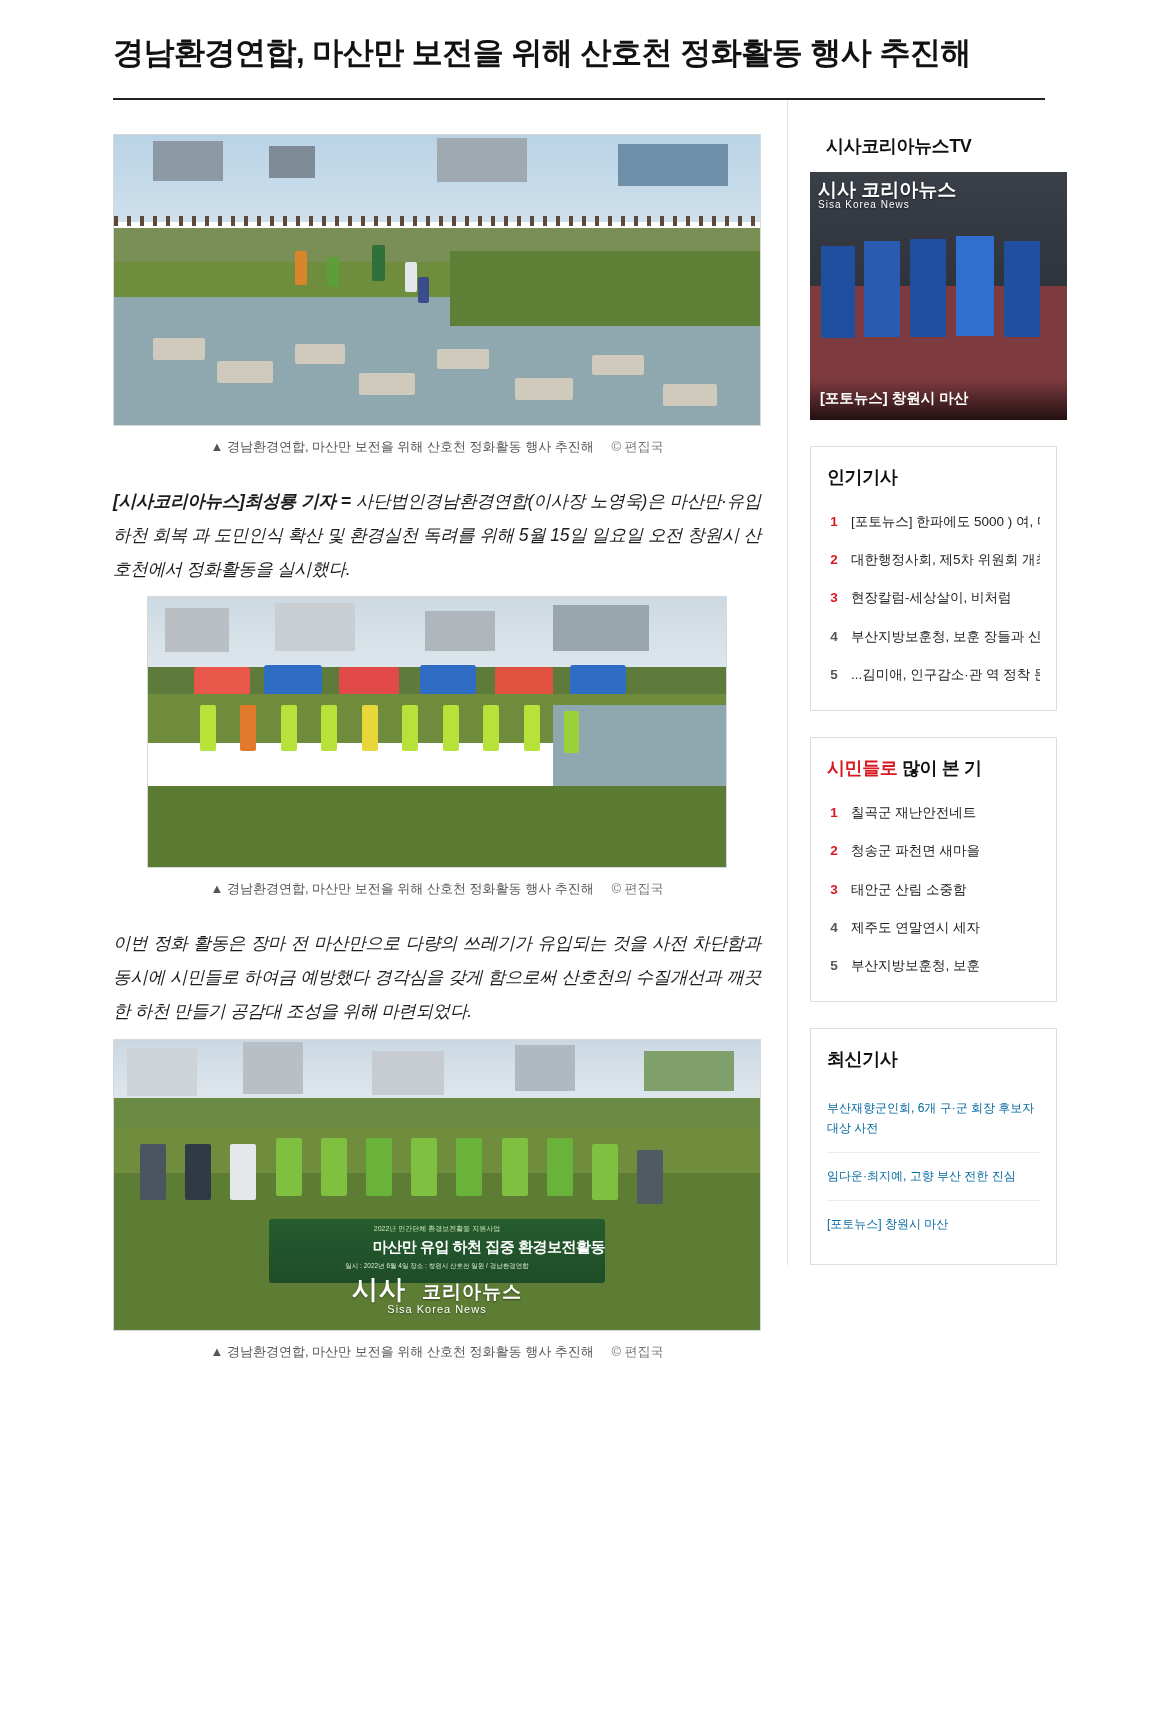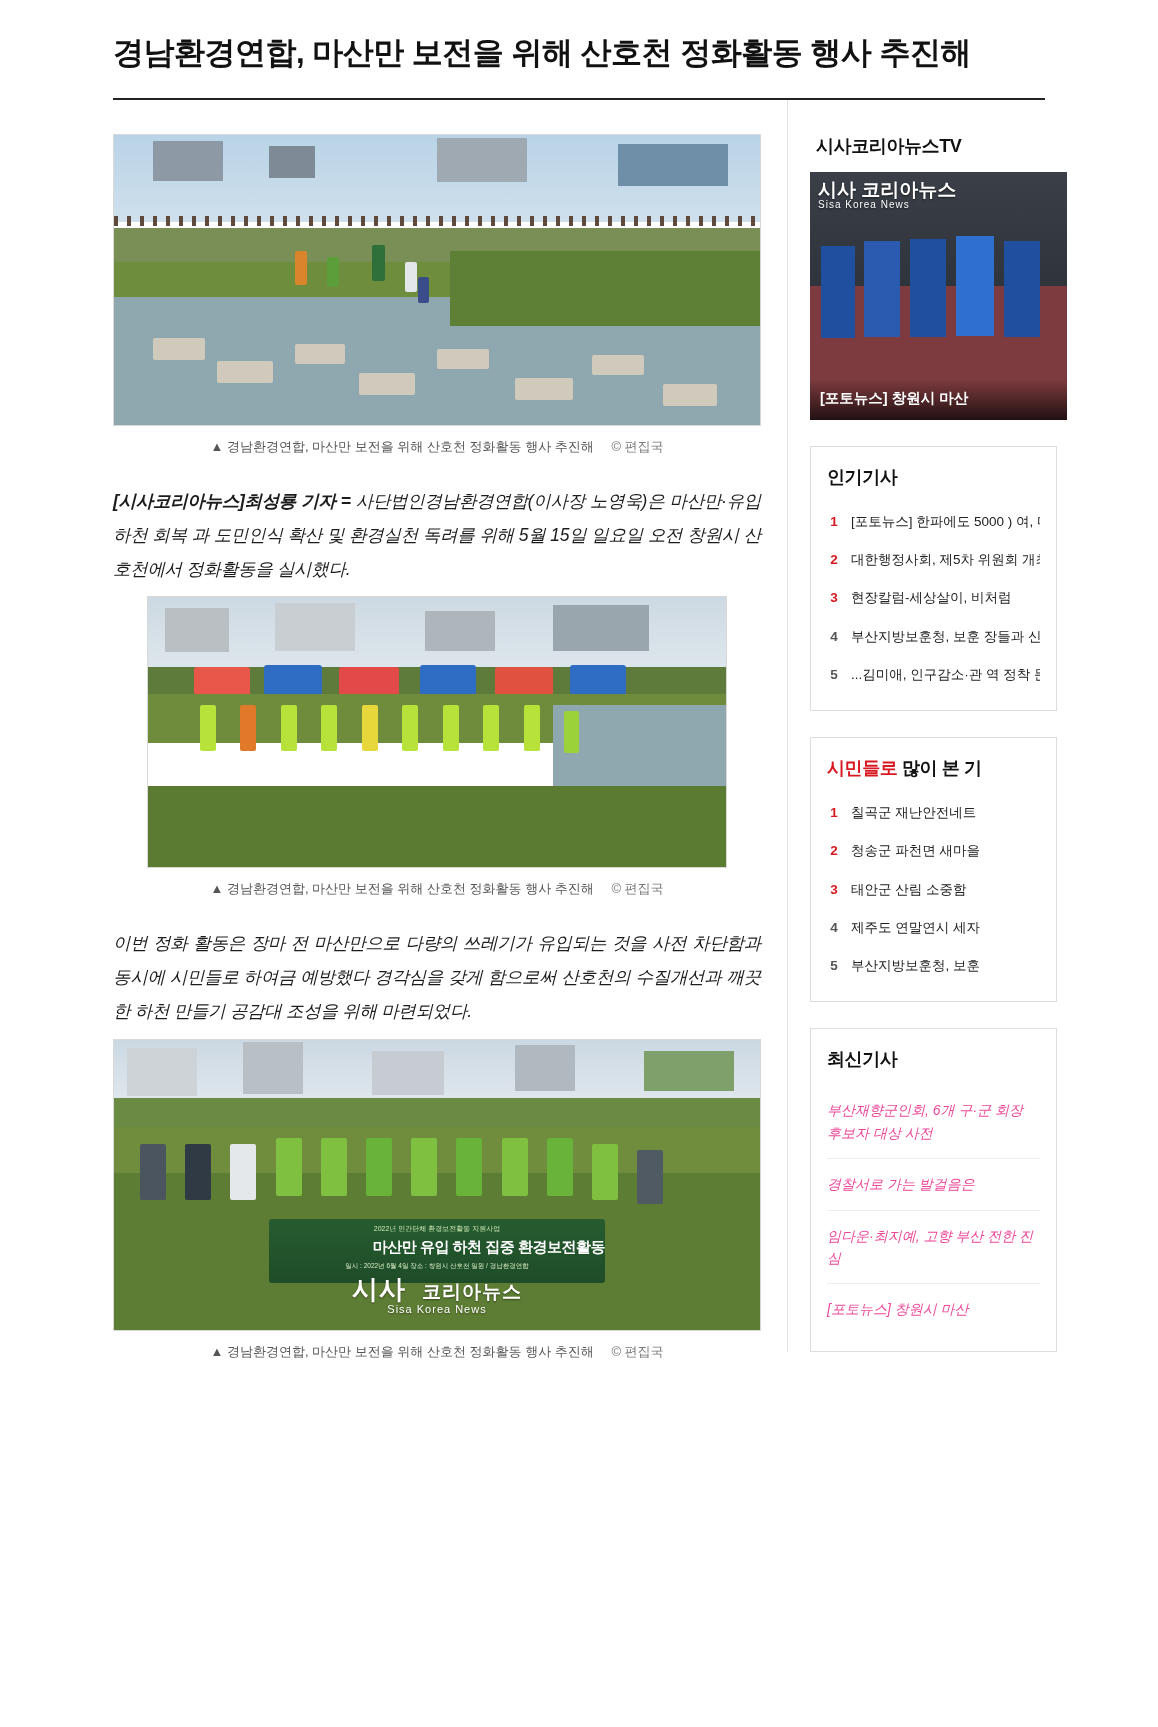--- a/index.html
+++ b/index.html
@@ -137,21 +137,21 @@
     position:absolute; left:50%; transform:translateX(-50%);
     color:#ffffff; font-weight:700; text-shadow:0 1px 2px rgba(0,0,0,.45);
     letter-spacing:1px;
   }
 
   
   .side-title {
     font-size: 18px;
     font-weight: 700;
     color: #111;
-    margin: 0 0 14px 6px;
+    margin: 0 0 14px 16px;
     letter-spacing: -0.4px;
   }
   .tv-thumb {
     position: relative;
     width: 270px; height: 248px;
     overflow: hidden;
     background: #2b2b33;
   }
   .tv-logo {
     position: absolute; left: 8px; top: 8px;
@@ -186,21 +186,21 @@
   .rank-num {
     flex: none; width: 14px;
     font-weight: 700; color: #d81921;
     text-align: center;
   }
   .rank-num.plain { color: #555; }
   .rank-text { white-space: nowrap; overflow: hidden; }
   .latest-item {
     padding: 14px 0;
     border-bottom: 1px solid #ececec;
-    font-size: 14px; line-height: 1.6; color: #ec4899; font-style: italic;
+    font-size: 12px; line-height: 1.6; color: #0369a1;
   }
   .latest-item:last-child { border-bottom: none; }
 </style>
 </head>
 <body>
 
 <div class="page">
 
   <div class="article-header">
     <h1 class="headline">경남환경연합, 마산만 보전을 위해 산호천 정화활동 행사 추진해</h1>
@@ -403,20 +403,19 @@
           <li class="rank-item">
             <span class="rank-num plain">5</span>
             <span class="rank-text">부산지방보훈청, 보훈</span>
           </li>
         </ul>
       </div>
 
       <div class="box">
         <div class="box-title">최신기사</div>
         <div class="latest-item">부산재향군인회, 6개 구·군 회장 후보자 대상 사전 </div>
-        <div class="latest-item">경찰서로 가는 발걸음은</div>
         <div class="latest-item">임다운·최지예, 고향 부산 전한 진심</div>
         <div class="latest-item">[포토뉴스] 창원시 마산</div>
       </div>
 
     </div>
   </div>
 </div>
 
 </body></html>

